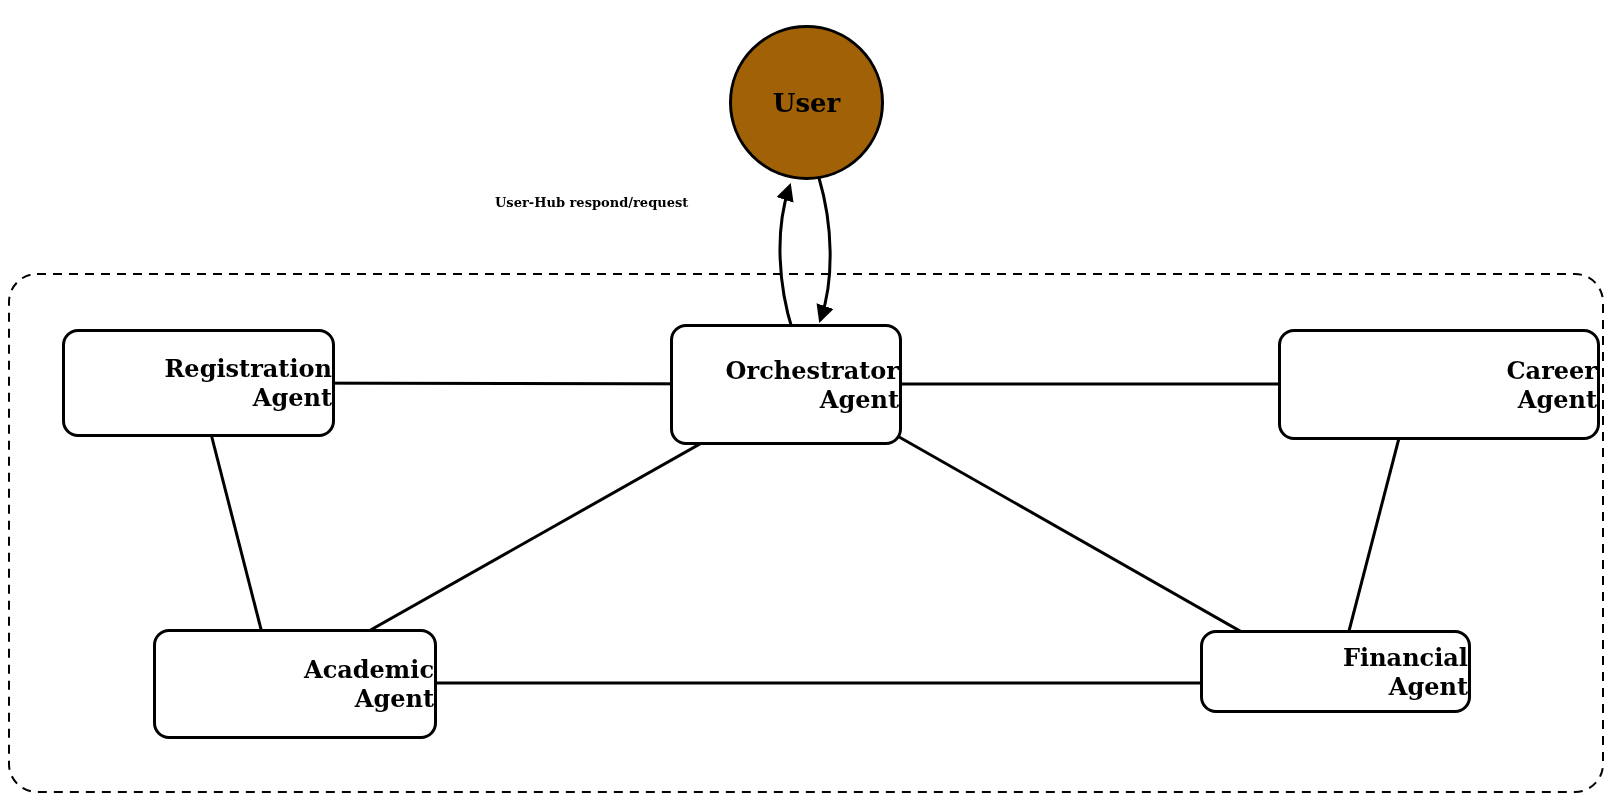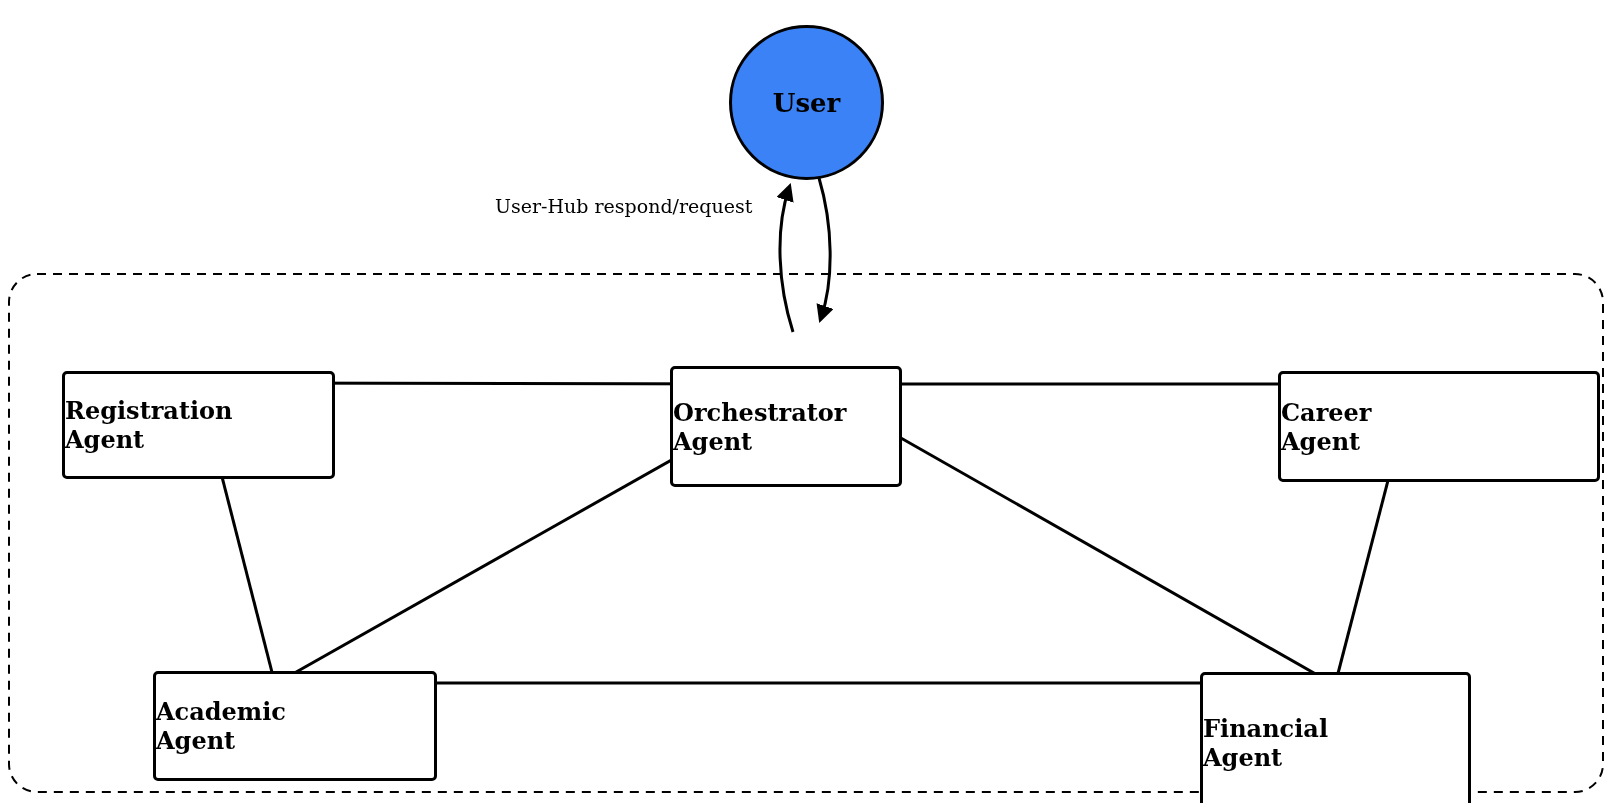--- a/index.html
+++ b/index.html
@@ -21,58 +21,57 @@
     left: 0;
     top: 0;
     width: 1616px;
     height: 803px;
   }
   .node {
     position: absolute;
     box-sizing: border-box;
     background: #ffffff;
     border: 3px solid #000000;
-    border-radius: 5px;
+    border-radius: 16px;
     display: flex;
     flex-direction: column;
-    align-items: flex-start;
+    align-items: flex-end;
     justify-content: center;
     font-weight: bold;
     font-size: 24px;
     line-height: 29px;
     text-align: center;
-    margin-top: 42px;
   }
   .node-registration { left: 62px;  top: 329px; width: 273px; height: 108px; }
   .node-orchestrator { left: 670px; top: 324px; width: 232px; height: 121px; }
   .node-career       { left: 1278px; top: 329px; width: 322px; height: 111px; }
   .node-academic     { left: 153px; top: 629px; width: 284px; height: 110px; }
-  .node-financial    { left: 1200px; top: 630px; width: 271px; height: 142px; }
+  .node-financial    { left: 1200px; top: 630px; width: 271px; height: 83px; }
   .user-circle {
     position: absolute;
     box-sizing: border-box;
     left: 729px;
     top: 25px;
     width: 155px;
     height: 155px;
-    background: #3b82f6;
+    background: #a16207;
     border: 3px solid #000000;
     border-radius: 50%;
     display: flex;
     align-items: center;
     justify-content: center;
     font-weight: bold;
     font-size: 26px;
   }
   .edge-label {
     position: absolute;
     left: 495px;
     top: 195px;
-    font-weight: normal;
-    font-size: 19px;
+    font-weight: bold;
+    font-size: 13px;
     white-space: nowrap;
   }
 </style>
 </head>
 <body>
 
 <div class="canvas">
 
   <svg class="edge-layer" viewBox="0 0 1616 803" xmlns="http://www.w3.org/2000/svg">
     <defs>

